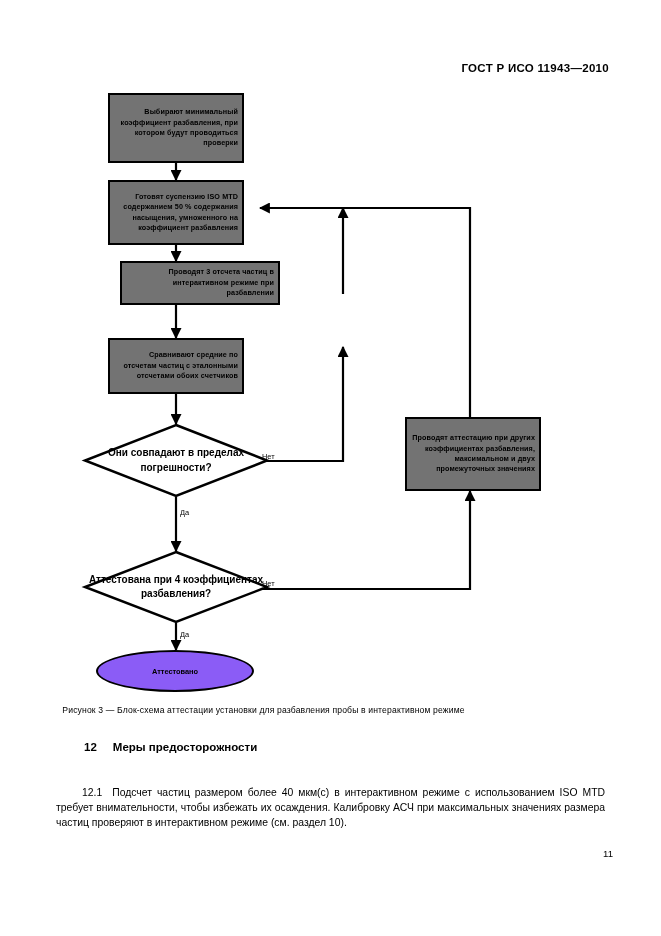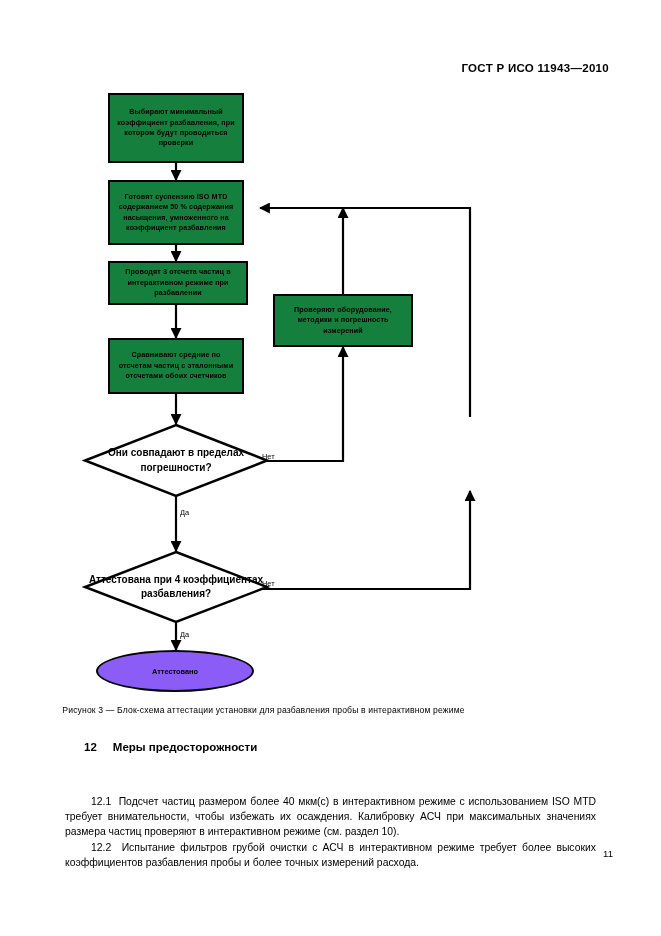--- a/index.html
+++ b/index.html
@@ -35,25 +35,25 @@
     position: absolute;
     left: 0;
     top: 0;
     width: 661px;
     height: 700px;
   }
   .node {
     position: absolute;
     box-sizing: border-box;
     border: 2.5px solid #000;
-    background: #15803d;
+    background: #737373;
     display: flex;
     align-items: center;
     justify-content: center;
-    text-align: center;
+    text-align: right;
     font-size: 7.2px;
     font-weight: bold;
     line-height: 1.45;
     letter-spacing: 0.1px;
     padding: 2px 4px;
     z-index: 3;
   }
   .node span { display: block; width: 100%; }
 
   
@@ -138,21 +138,21 @@
     left: 48px;
     width: 565px;
     font-size: 10.4px;
     line-height: 15.2px;
   }
   #para-1 { top: 777px; }
   #para-2 { top: 823px; }
   .para {
     text-align: justify;
     text-indent: 26px;
-    margin: 17px;
+    margin: 8px;
   }
   .para .pnum { }
 
   .page-number {
     position: absolute;
     top: 848px;
     right: 48px;
     font-size: 9.6px;
   }
 </style>
@@ -196,32 +196,32 @@
     </svg>
 
     <div class="node" style="left:108px; top:93px; width:136px; height:70px;">
       <span>Выбирают минимальный коэффициент разбавления, при котором будут проводиться проверки</span>
     </div>
 
     <div class="node" style="left:108px; top:180px; width:136px; height:65px;">
       <span>Готовят суспензию ISO MTD содержанием 50 % содержания насыщения, умноженного на коэффициент разбавления</span>
     </div>
 
-    <div class="node" style="left:108px; top:261px; width:140px; height:44px;">
+    <div class="node" style="left:120px; top:261px; width:160px; height:44px;">
       <span>Проводят 3 отсчета частиц в интерактивном режиме при разбавлении</span>
     </div>
 
     <div class="node" style="left:108px; top:338px; width:136px; height:56px;">
       <span>Сравнивают средние по отсчетам частиц с эталонными отсчетами обоих счетчиков</span>
     </div>
 
-    <div class="node" style="left:273px; top:294px; width:140px; height:53px;">
-      <span>Проверяют оборудование, методики и погрешность измерений</span>
-    </div>
-
+
+    <div class="node" style="left:405px; top:417px; width:136px; height:74px;">
+      <span>Проводят аттестацию при других коэффициентах разбавления, максимальном и двух промежуточных значениях</span>
+    </div>
 
     <div class="diamond" style="left:84px; top:424px; width:184px; height:73px;">
       <svg width="184" height="73" viewBox="0 0 184 73">
         <polygon points="92,1 183,36.5 92,72 1,36.5" fill="#ffffff" stroke="#000000" stroke-width="2.5"></polygon>
       </svg>
       <div class="dtext">
         <span>Они совпадают в пределах погрешности?</span>
       </div>
     </div>
 
@@ -248,19 +248,16 @@
   <div class="figure-caption">Рисунок 3 — Блок-схема аттестации установки для разбавления пробы в интерактивном режиме</div>
 
   <div class="section-heading">
     <span class="num">12</span><span>Меры предосторожности</span>
   </div>
 
   <div class="body-block" id="para-1">
     <p class="para"><span class="pnum">12.1</span>&nbsp;&nbsp;<span>Подсчет частиц размером более 40 мкм(с) в интерактивном режиме с использованием ISO MTD требует внимательности, чтобы избежать их осаждения. Калибровку АСЧ при максимальных значениях размера частиц проверяют в интерактивном режиме (см. раздел 10).</span></p>
   </div>
 
-  <div class="body-block" id="para-2">
-    <p class="para"><span class="pnum">12.2</span>&nbsp;&nbsp;<span>Испытание фильтров грубой очистки с АСЧ в интерактивном режиме требует более высоких коэффициентов разбавления пробы и более точных измерений расхода.</span></p>
-  </div>
 
   <div class="page-number">11</div>
 
 </div>
 
 </body></html>

